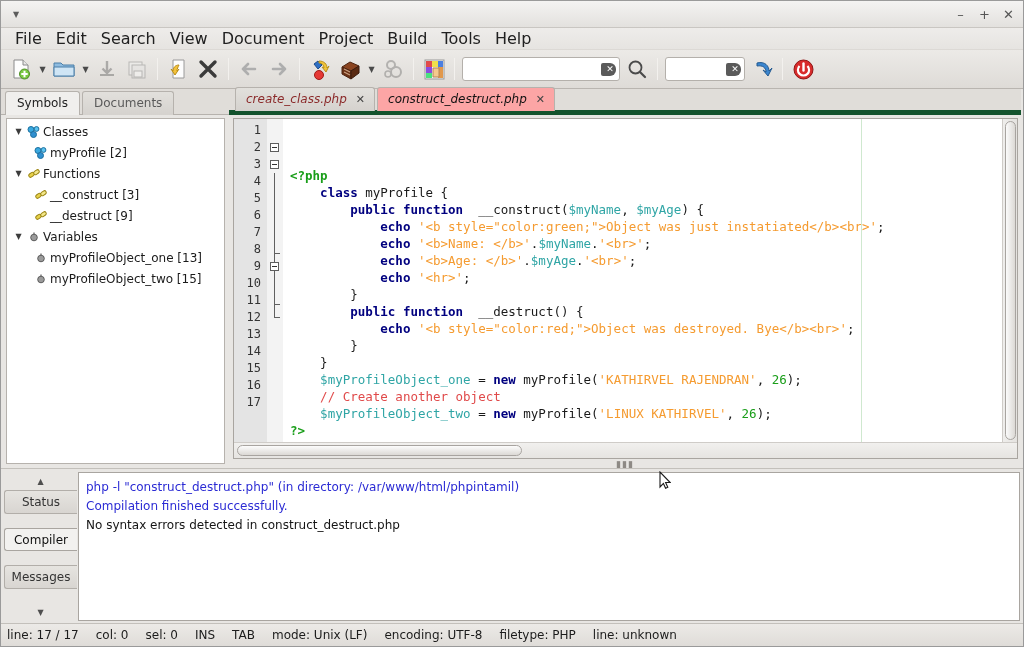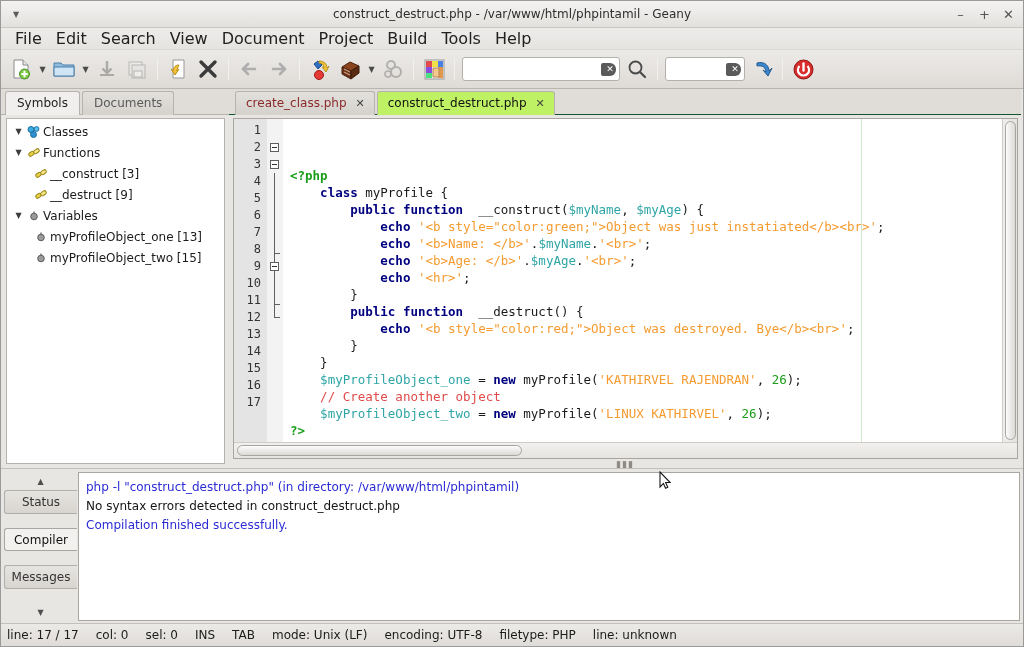--- a/index.html
+++ b/index.html
@@ -158,35 +158,36 @@
 
   
   .editor-col {
     flex: 1; display: flex; flex-direction: column; min-width: 0;
     padding-right: 2px;
   }
   .doc-tabs {
     height: 26px; min-height: 26px;
     display: flex; align-items: flex-end;
     background: #e0ddd9;
-    border-bottom: 1px solid #14532d;
+    border-bottom: 5px solid #14532d;
     padding-left: 6px;
+    font-style: italic;
   }
   .doc-tab {
     display: flex; align-items: center; gap: 9px;
     padding: 4px 9px 5px 10px;
     font-size: 12px;
     background: linear-gradient(#e2e0dc, #d5d2ce);
     border: 1px solid #b6b2ad; border-bottom: none;
     border-radius: 3px 3px 0 0;
     margin-right: 2px; cursor: default;
     position: relative; top: 1px;
     color: #3a3a3a;
   }
-  .doc-tab.active { background: #bef264; color: #111; z-index: 2; }
+  .doc-tab.active { background: #fca5a5; color: #111; z-index: 2; }
   .doc-tab .x { font-size: 11px; color: #444; font-weight: bold; }
   .doc-tab .label.red { color: #8b2a2a; }
 
   .editor-frame {
     flex: 1; margin: 3px 3px 0 4px;
     border: 1px solid #a9a5a0;
     background: #fff;
     display: flex; flex-direction: column;
     min-height: 0; overflow: hidden;
   }
@@ -333,21 +334,20 @@
     pointer-events: none; z-index: 50;
   }
 </style>
 </head>
 <body>
 
 <div id="app">
 
   <div class="titlebar">
     <div class="menu-dot">▼</div>
-    <div class="title">construct_destruct.php - /var/www/html/phpintamil - Geany</div>
     <div class="wincontrols">
       <span>–</span>
       <span>+</span>
       <span>✕</span>
     </div>
   </div>
 
   <div class="menubar">
     <div class="mi">File</div>
     <div class="mi">Edit</div>
@@ -519,20 +519,30 @@
           <span class="ico">
             <svg width="14" height="14" viewBox="0 0 14 14">
               <circle cx="4" cy="4.5" r="3" fill="#3aa9e0" stroke="#1b6f9e"></circle>
               <circle cx="9.5" cy="4" r="2.4" fill="#5cc3f0" stroke="#1b6f9e"></circle>
               <circle cx="6.5" cy="9.5" r="3" fill="#2f8fd0" stroke="#1b6f9e"></circle>
             </svg>
           </span>
           <span>Classes</span>
         </div>
 
+        <div class="tnode child">
+          <span class="ico">
+            <svg width="14" height="14" viewBox="0 0 14 14">
+              <circle cx="4" cy="4.5" r="3" fill="#3aa9e0" stroke="#1b6f9e"></circle>
+              <circle cx="9.5" cy="4" r="2.4" fill="#5cc3f0" stroke="#1b6f9e"></circle>
+              <circle cx="6.5" cy="9.5" r="3" fill="#2f8fd0" stroke="#1b6f9e"></circle>
+            </svg>
+          </span>
+          <span>myProfile [2]</span>
+        </div>
 
         <div class="tnode">
           <span class="tri">▼</span>
           <span class="ico">
             <svg width="14" height="14" viewBox="0 0 14 14">
               <rect x="1.5" y="6" width="6" height="3.6" rx="1.8" fill="#e8d24a" stroke="#9a8414" transform="rotate(-35 4.5 7.8)"></rect>
               <rect x="6.5" y="3.4" width="6" height="3.6" rx="1.8" fill="#f3e78a" stroke="#9a8414" transform="rotate(-35 9.5 5.2)"></rect>
             </svg>
           </span>
           <span>Functions</span>
@@ -695,22 +705,22 @@
   <div class="bottom">
     <div class="msg-tabs">
       <div class="msg-arrow">▲</div>
       <div class="msg-tab">Status</div>
       <div class="msg-tab active">Compiler</div>
       <div class="msg-tab">Messages</div>
       <div class="msg-arrow">▼</div>
     </div>
     <div class="msg-view">
       <div class="msg-line blue">php -l "construct_destruct.php" (in directory: /var/www/html/phpintamil)</div>
+      <div class="msg-line blue">Compilation finished successfully.</div>
       <div class="msg-line black">No syntax errors detected in construct_destruct.php</div>
-      <div class="msg-line blue">Compilation finished successfully.</div>
     </div>
   </div>
 
   <div class="statusbar">
     <span>line: 17 / 17</span>
     <span>col: 0</span>
     <span>sel: 0</span>
     <span>INS</span>
     <span>TAB</span>
     <span>mode: Unix (LF)</span>

